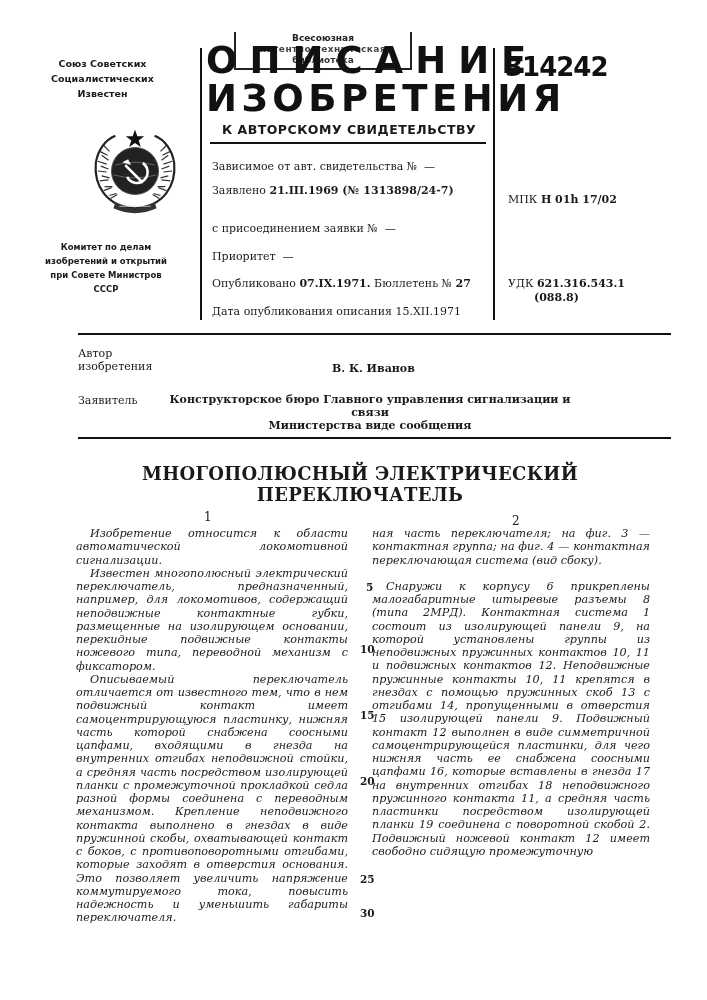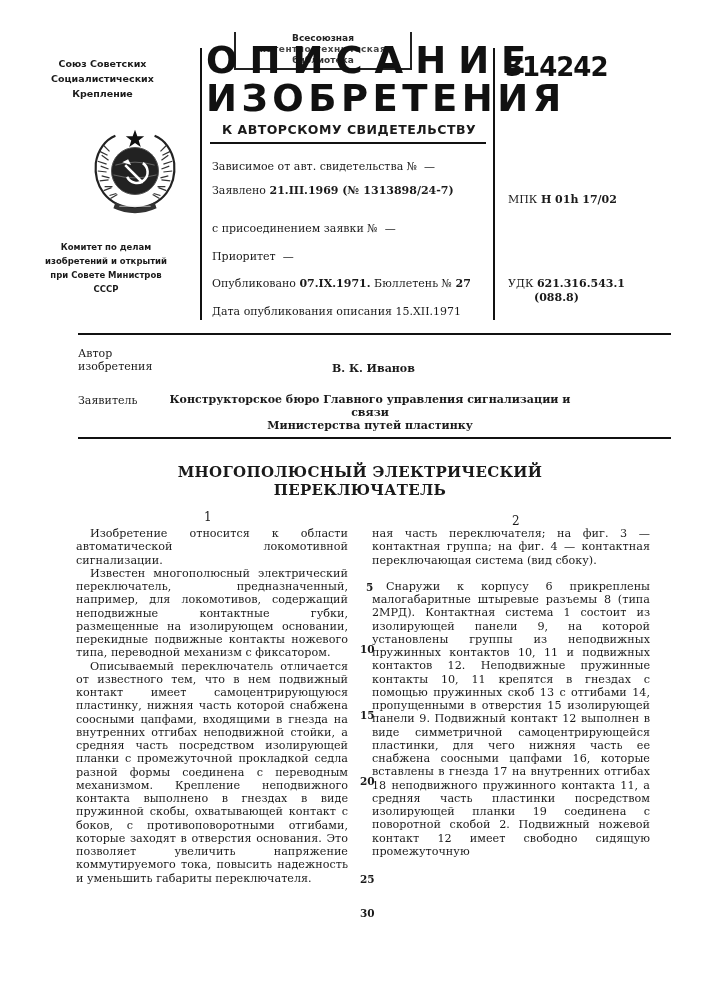--- a/index.html
+++ b/index.html
@@ -70,29 +70,30 @@
     .author-lbl { left: 78px; top: 347px; }
     .author-name { left: 332px; top: 362px; font-weight: bold; font-size: 11px; }
     .applicant-lbl { left: 78px; top: 394px; }
     .applicant-text {
       left: 160px; top: 393px; width: 420px; text-align: center;
       font-weight: bold; font-size: 11px; line-height: 13px;
     }
 
     .doc-title {
       left: 100px; top: 463px; width: 520px; text-align: center;
-      font-weight: bold; font-size: 15px; letter-spacing: 0.3px;
+      font-weight: bold; font-size: 18px; letter-spacing: 0.3px;
     }
     .colnum { font-size: 12px; }
     .cn1 { left: 204px; top: 510px; }
     .cn2 { left: 512px; top: 514px; }
 
     .col {
       font-size: 11.2px; line-height: 13.25px; text-align: justify;
       color: #1a1a1a;
+      font-style: italic;
     }
     .col p { margin: 0; text-indent: 14px; }
     .col1 { left: 76px; top: 527px; width: 272px; }
     .col2 { left: 372px; top: 527px; width: 278px; }
     .col2 p.gap { margin-top: 13px; }
 
     .lnum { font-size: 10.5px; font-weight: bold; font-family: "DejaVu Serif", serif; }
     .ln5 { left: 366px; top: 581px; }
     .ln10 { left: 360px; top: 643px; }
     .ln15 { left: 360px; top: 709px; }
@@ -105,21 +106,21 @@
 
 <div class="abs stamp">
   <div>Всесоюзная</div>
   <div class="l2">патентно-техническая</div>
   <div class="l3">библиотека</div>
 </div>
 
 <div class="abs union">
   <div>Союз Советских</div>
   <div>Социалистических</div>
-  <div>Крепление</div>
+  <div>Известен</div>
 </div>
 
 <svg class="abs emblem" viewBox="0 0 100 100">
 
   <g fill="none" stroke="#222" stroke-width="2.2">
     <path d="M50 88 C20 86 8 64 10 42 C12 28 20 18 30 14"></path>
     <path d="M50 88 C80 86 92 64 90 42 C88 28 80 18 70 14"></path>
   </g>
   <g stroke="#333" stroke-width="1.2">
     <path d="M14 30 l8 4 M12 40 l9 3 M12 50 l9 1 M14 60 l9 -1 M18 70 l8 -3 M25 78 l7 -4"></path>
@@ -191,21 +192,21 @@
 
 <div class="abs small author-lbl">
   <div>Автор</div>
   <div>изобретения</div>
 </div>
 <div class="abs author-name">В. К. Иванов</div>
 
 <div class="abs small applicant-lbl">Заявитель</div>
 <div class="abs applicant-text">
   <div>Конструкторское бюро Главного управления сигнализации и связи</div>
-  <div>Министерства путей пластинку</div>
+  <div>Министерства виде сообщения</div>
 </div>
 
 <div class="abs hrule hr2"></div>
 
 <div class="abs doc-title">МНОГОПОЛЮСНЫЙ ЭЛЕКТРИЧЕСКИЙ ПЕРЕКЛЮЧАТЕЛЬ</div>
 
 <div class="abs colnum cn1">1</div>
 <div class="abs colnum cn2">2</div>
 
 <div class="abs col col1">

